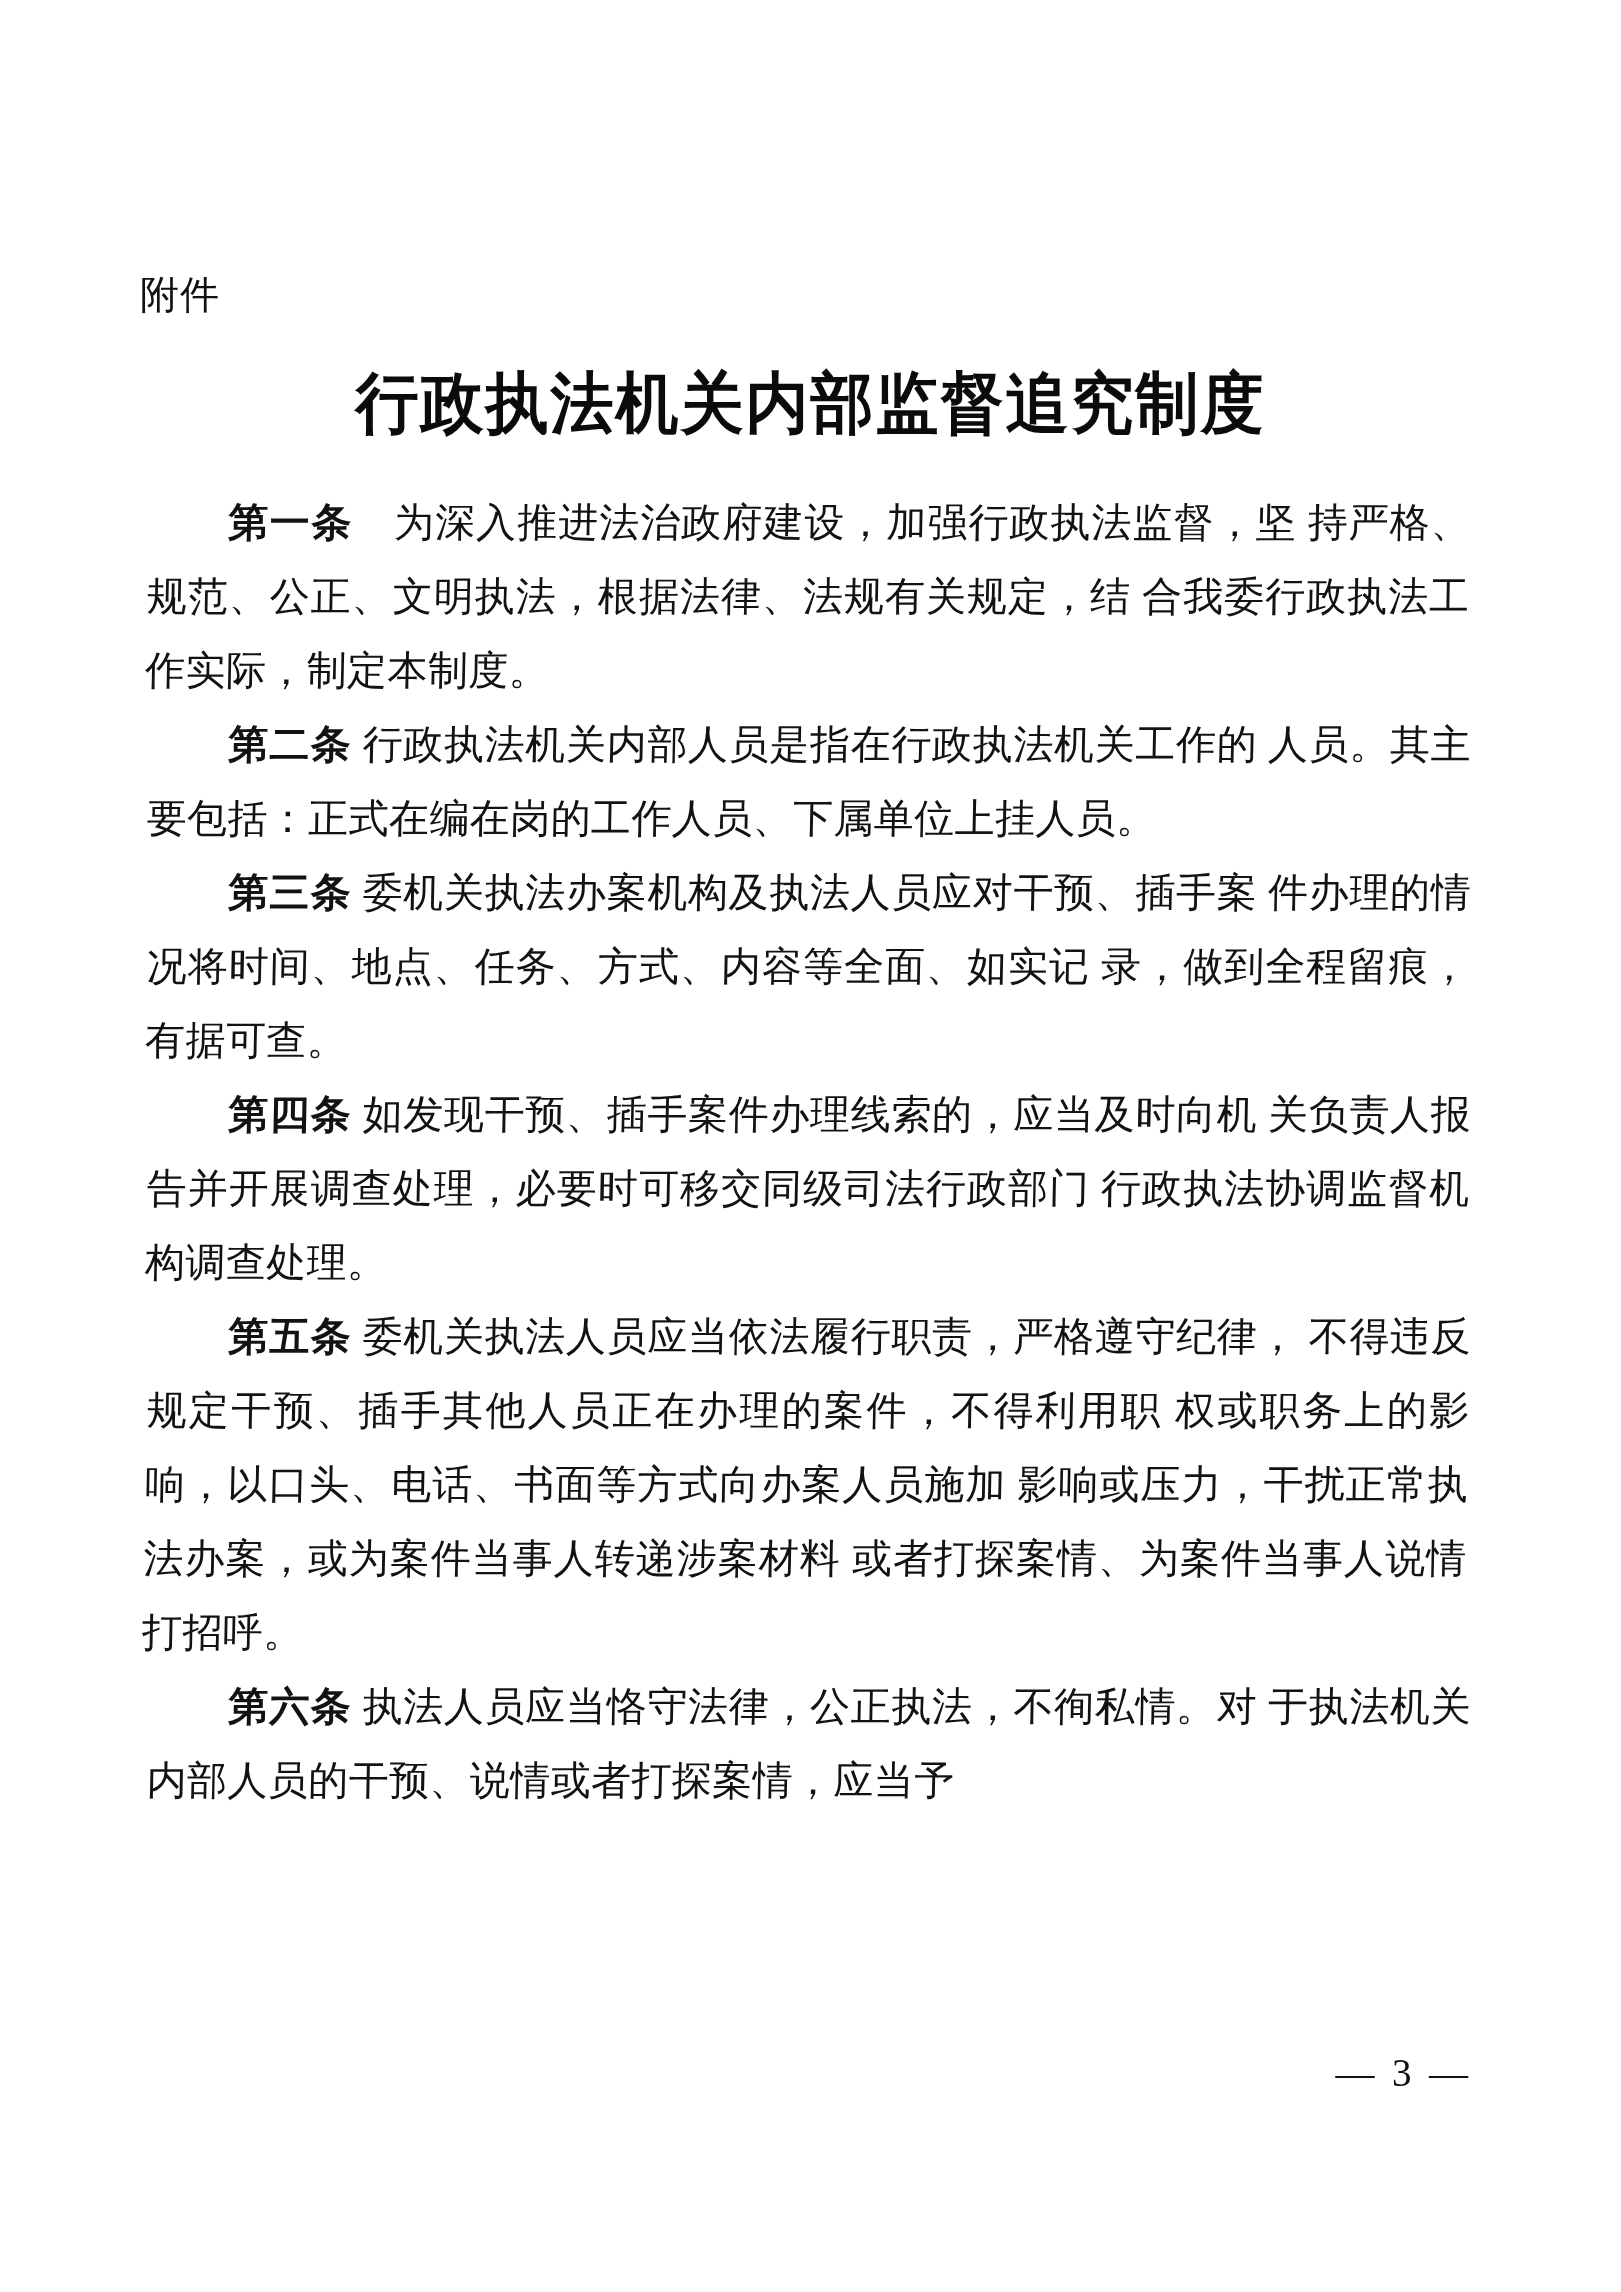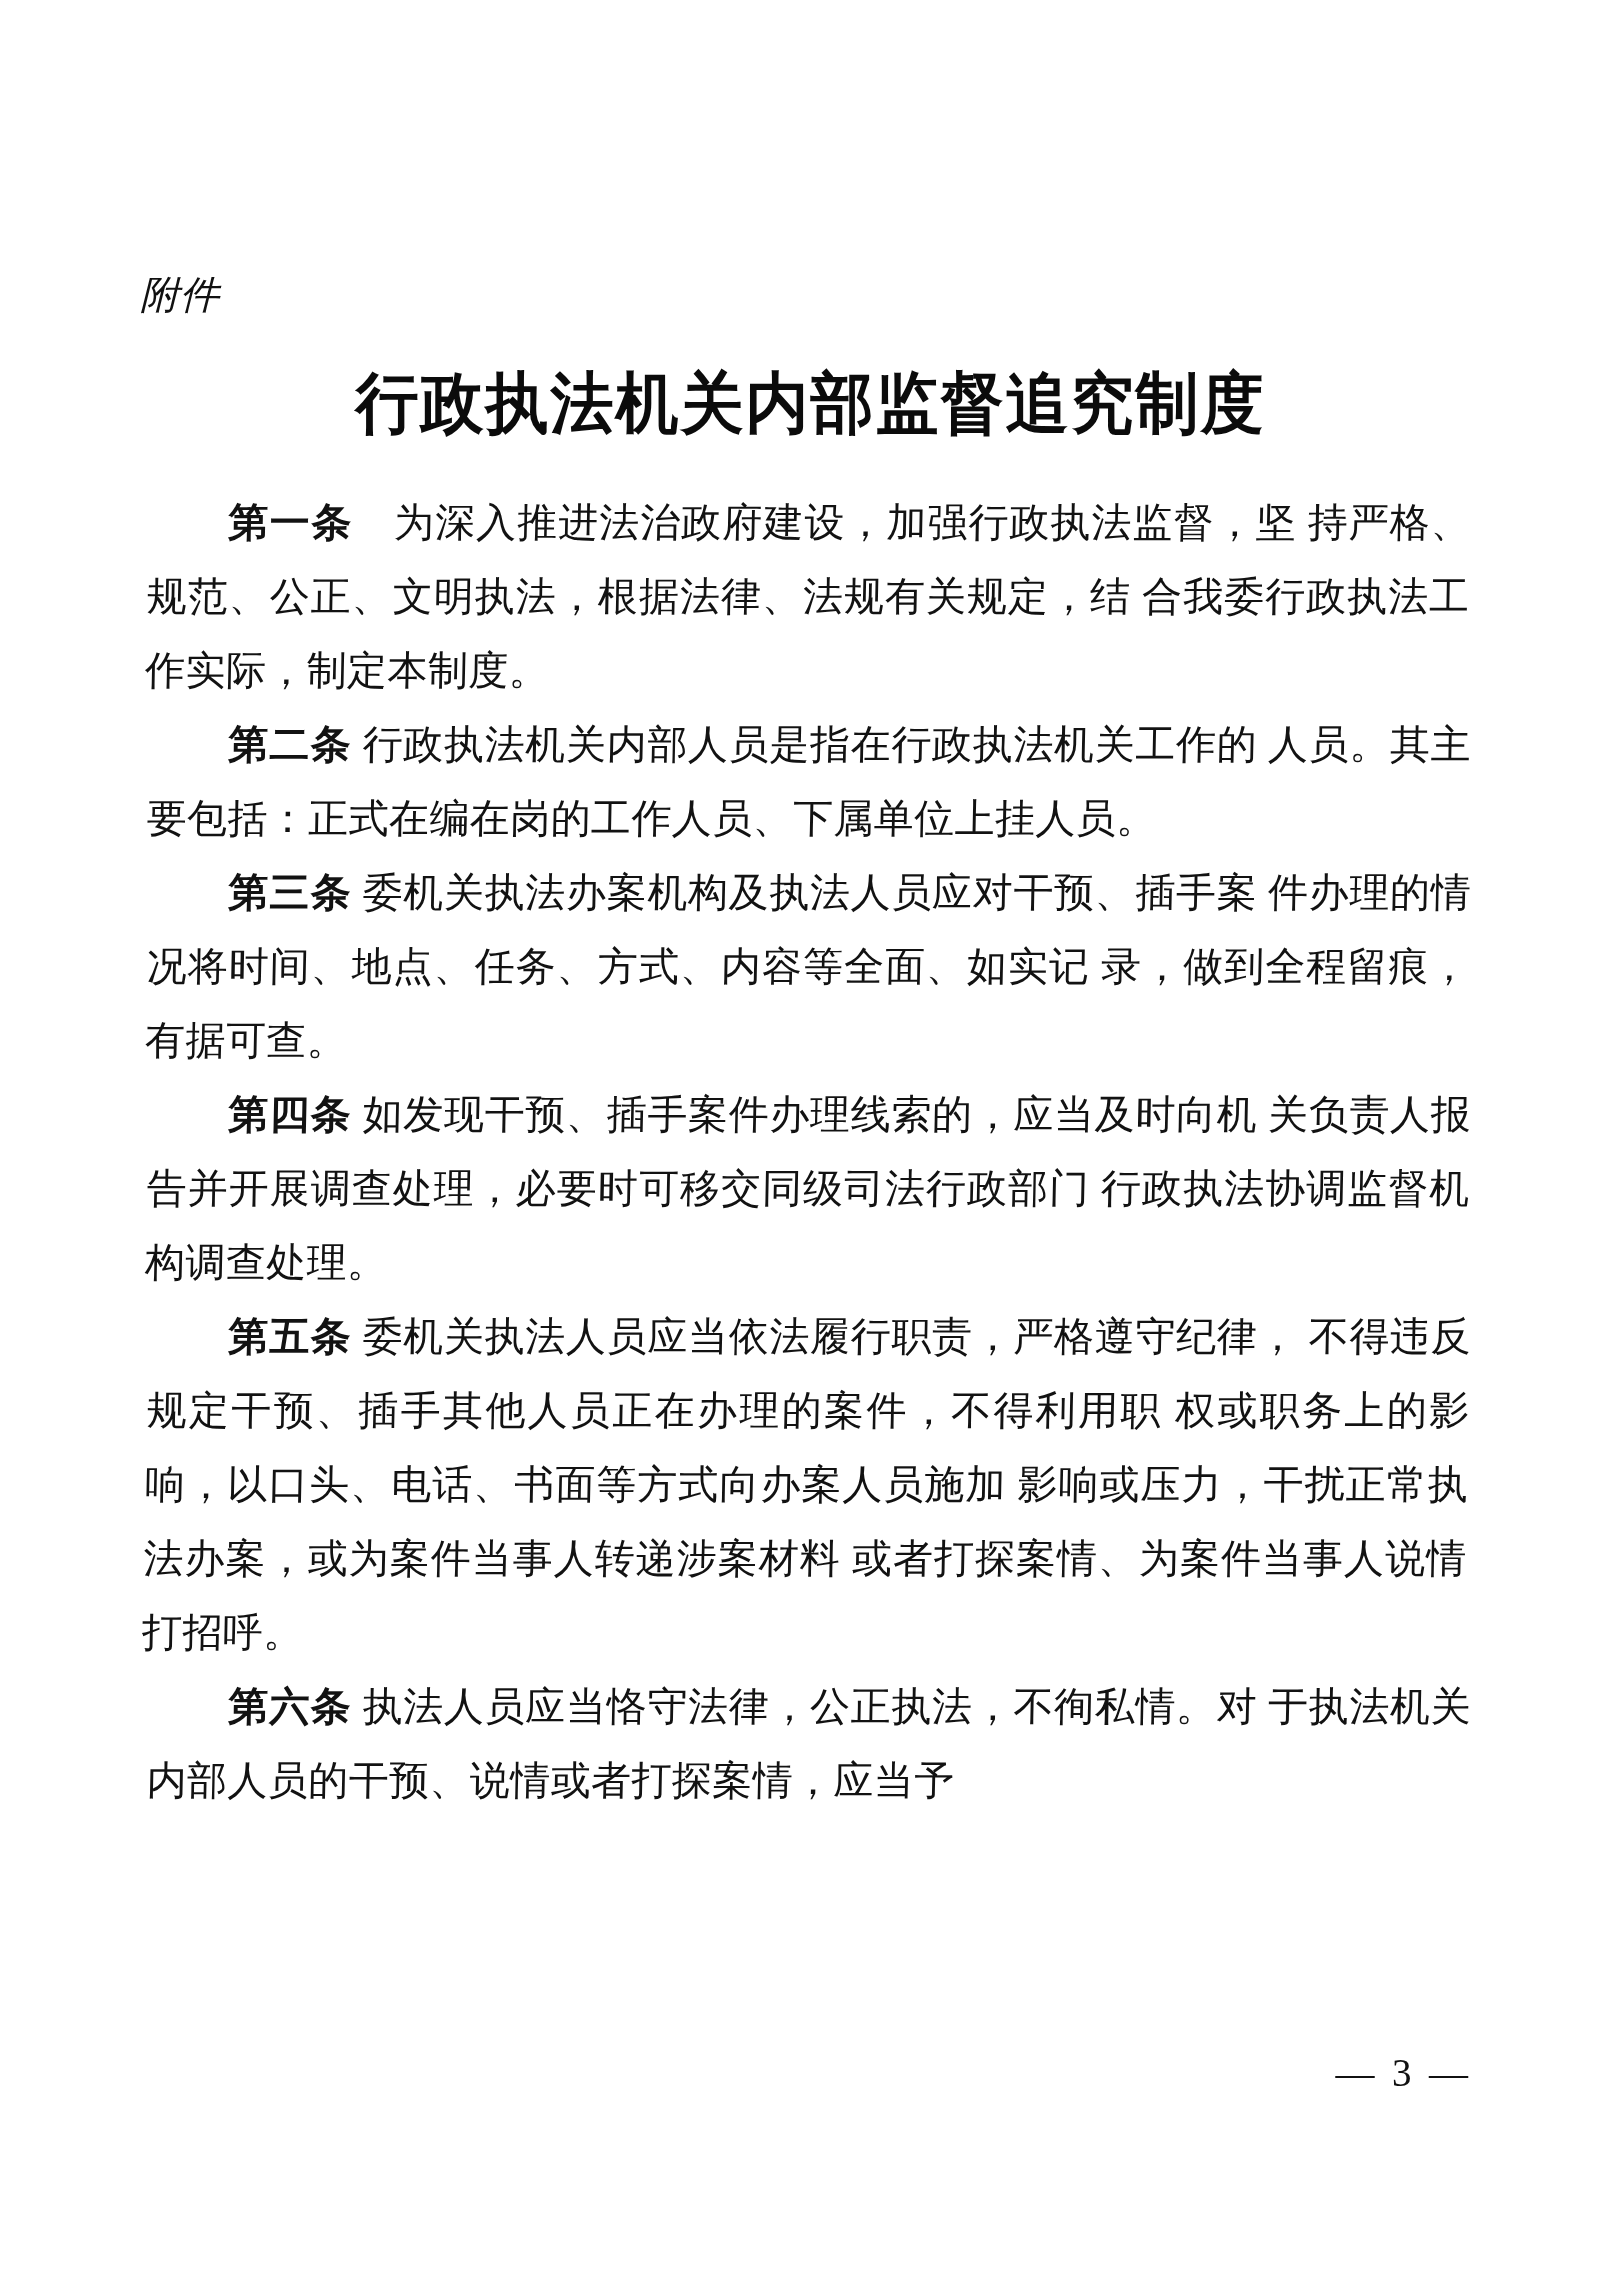--- a/index.html
+++ b/index.html
@@ -23,21 +23,20 @@
   .attach-label {
     position: absolute;
     left: 140px;
     top: 275px;
     font-family: "Liberation Serif", "DejaVu Serif", serif;
     font-size: 39px;
     line-height: 1;
     color: #111111;
     letter-spacing: 1px;
     white-space: nowrap;
-    font-style: italic;
   }
 
   
   .doc-title {
     position: absolute;
     left: 0;
     right: 0;
     top: 324px;
     text-align: center;
     font-family: "DejaVu Sans", "Liberation Sans", sans-serif;

